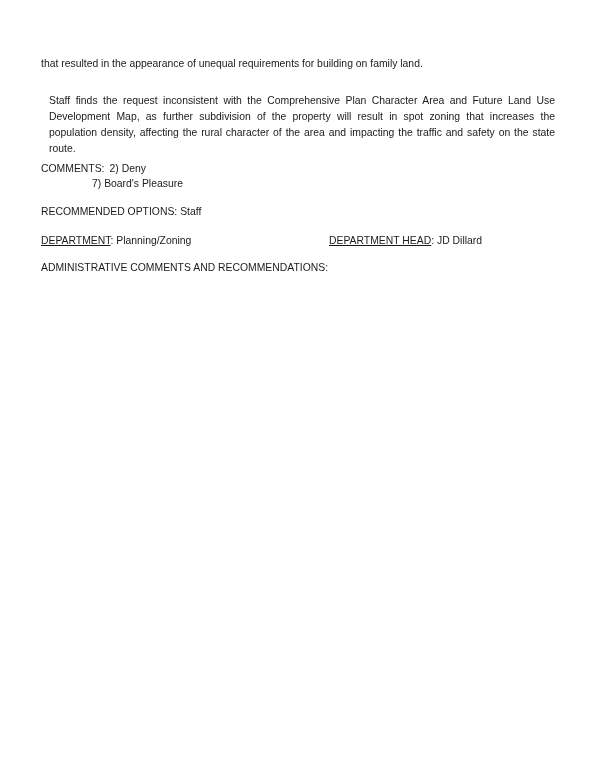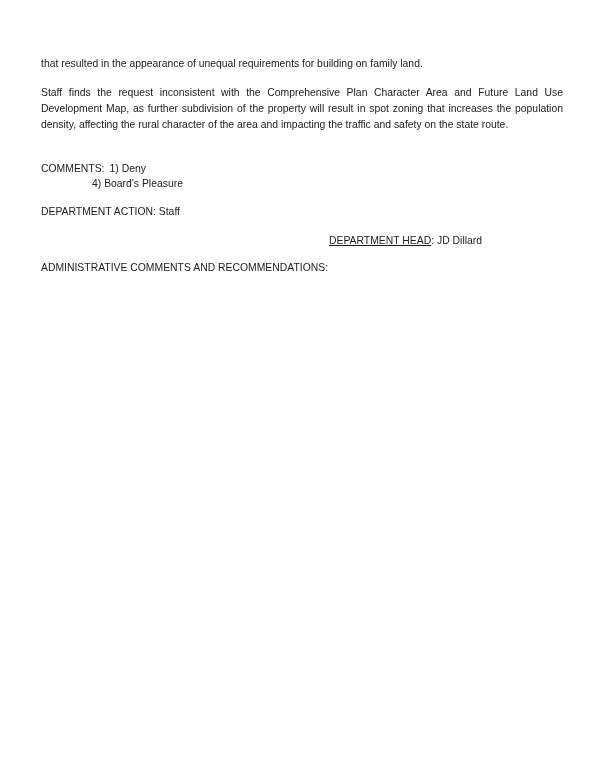--- a/index.html
+++ b/index.html
@@ -29,45 +29,48 @@
       line-height: 16px;
     }
     .para {
       position: absolute;
       left: 41px;
       width: 522px;
       line-height: 16px;
       text-align: justify;
     }
     .para p {
-      margin: 0;
+      margin: 8px;
     }
     .u { text-decoration: underline; }
   </style>
 </head>
 <body>
 
 <div class="page">
 
   <div class="line" style="top:44px;">that resulted in the appearance of unequal requirements for building on family land.</div>
 
   <div class="para" style="top:73px;">
     <p>Staff finds the request inconsistent with the Comprehensive Plan Character Area and Future Land Use Development Map, as further subdivision of the property will result in spot zoning that increases the population density, affecting the rural character of the area and impacting the traffic and safety on the state route.</p>
   </div>
 
   <div class="line" style="top:149px;">
-    <span>COMMENTS:</span><span style="display:inline-block;width:5px;"></span><span>1) Deny</span>
+    <span>COMMENTS:</span><span style="display:inline-block;width:5px;"></span><span>2) Deny</span>
   </div>
-  <div class="line" style="top:164px; left:92px;">4) Board's Pleasure</div>
+  <div class="line" style="top:164px; left:92px;">7) Board's Pleasure</div>
 
   <div class="line" style="top:192px;">
-    <span>DEPARTMENT ACTION:</span>
+    <span>RECOMMENDED OPTIONS:</span>
     <span>Staff</span>
   </div>
 
+  <div class="line" style="top:221px;">
+    <span class="u">DEPARTMENT</span><span>: </span><span>Planning/Zoning</span>
+  </div>
 
   <div class="line" style="top:248px;">ADMINISTRATIVE COMMENTS AND RECOMMENDATIONS:</div>
 
   <div class="line" style="top:221px; left:329px;">
     <span class="u">DEPARTMENT HEAD</span><span>: </span><span>JD Dillard</span>
   </div>
 
 </div>
 
 </body></html>

